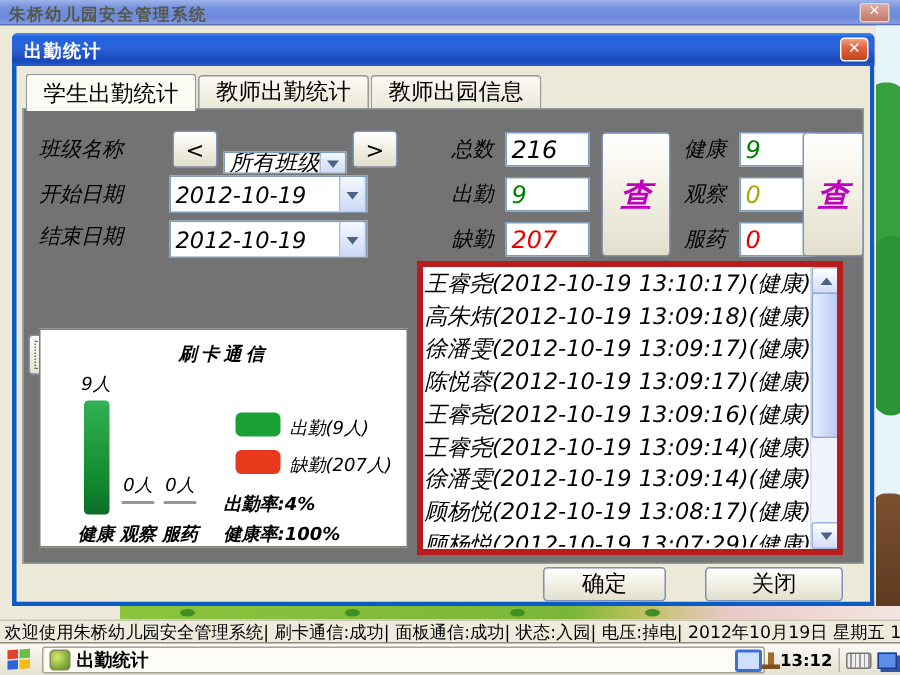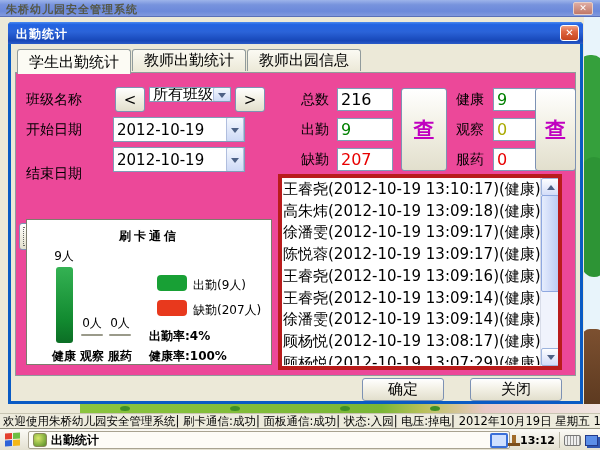--- a/index.html
+++ b/index.html
@@ -30,28 +30,28 @@
   .dialog{left:8px;top:22px;width:575px;height:382px;background:#ECE9D8;
     border:3px solid #0A5BC4;border-top:none;border-radius:4px 4px 0 0;}
   .dlg-titlebar{left:-3px;top:0;width:575px;height:22px;border-radius:4px 4px 0 0;
     background:linear-gradient(180deg,#4a8af0 0%,#2263e2 12%,#2b63d8 45%,#1747b8 85%,#2a5bc8 100%);}
   .dlg-title{left:8px;top:4px;font-size:12px;font-weight:bold;color:#fff;letter-spacing:1px;}
   .dlg-close{right:4px;top:3px;width:19px;height:16px;border:1px solid #fff;border-radius:3px;
     background:linear-gradient(180deg,#f0a183,#df6540 40%,#c7431c);
     color:#fff;font-size:10px;line-height:14px;text-align:center;font-weight:bold;}
 
   
-  .tabs{left:6px;top:27px;height:24px;display:flex;align-items:flex-start;}
+  .tabs{left:6px;top:27px;height:24px;display:flex;align-items:center;}
   .tab{height:21px;line-height:21px;padding:0 11px;font-size:15px;color:#000;
     background:linear-gradient(180deg,#fbfaf3,#ece9d8);
     border:1px solid #919B9C;border-bottom:none;border-radius:3px 3px 0 0;margin-right:1px;}
   .tab.active{height:24px;line-height:24px;background:#FCFBF4;position:relative;z-index:3;}
 
-  .panel{left:4px;top:50px;width:561px;height:304px;background:#ec4899;
-    border:1px solid #919B9C;z-index:2;}
+  .panel{left:4px;top:50px;width:561px;height:304px;background:#737373;
+    border:1px solid #919B9C;z-index:2;font-style:italic;}
 
   .lbl{font-size:14px;color:#000;white-space:nowrap;}
   .textbox{background:#fff;border:1px solid #7F9DB9;font-size:16px;display:flex;
     align-items:center;padding-left:3px;overflow:hidden;white-space:nowrap;}
   .combo{background:#fff;border:1px solid #7F9DB9;font-size:15px;display:flex;
     align-items:center;padding-left:3px;overflow:hidden;white-space:nowrap;}
   .combo .spacer{flex:1;}
   .combo-arrow{width:16px;height:100%;flex:0 0 16px;border:1px solid #b0bede;border-radius:2px;
     background:linear-gradient(180deg,#f4f8fe,#cdd9f6);display:flex;align-items:center;justify-content:center;}
   .combo-arrow::after{content:"";border:4px solid transparent;border-top:5px solid #4d6185;margin-top:5px;}
@@ -145,35 +145,35 @@
   <div class="abs tabs">
     <span class="tab active">学生出勤统计</span>
     <span class="tab">教师出勤统计</span>
     <span class="tab">教师出园信息</span>
   </div>
 
   <div class="abs panel">
 
     <span class="abs lbl" style="left:10px;top:18px">班级名称</span>
     <div class="abs winbtn" style="left:99px;top:14px;width:30px;height:25px">&lt;</div>
-    <div class="abs combo" style="left:133px;top:14px;width:82px;height:15px">
+    <div class="abs combo" style="left:133px;top:28px;width:82px;height:15px">
       <span>所有班级</span>
       <span class="spacer"></span>
       <span class="combo-arrow"></span>
     </div>
     <div class="abs winbtn" style="left:219px;top:14px;width:30px;height:25px">&gt;</div>
 
     <span class="abs lbl" style="left:10px;top:48px">开始日期</span>
     <div class="abs combo" style="left:97px;top:44px;width:132px;height:25px">
       <span>2012-10-19</span>
       <span class="spacer"></span>
       <span class="combo-arrow"></span>
     </div>
 
-    <span class="abs lbl" style="left:10px;top:92px">结束日期</span>
+    <span class="abs lbl" style="left:10px;top:76px">结束日期</span>
     <div class="abs combo" style="left:97px;top:74px;width:132px;height:25px">
       <span>2012-10-19</span>
       <span class="spacer"></span>
       <span class="combo-arrow"></span>
     </div>
 
     <span class="abs lbl" style="left:285px;top:18px">总数</span>
     <div class="abs textbox" style="left: 321px; top: 15px; width: 56px; height: 23px; color: rgb(0, 0, 0);">216</div>
     <span class="abs lbl" style="left:285px;top:48px">出勤</span>
     <div class="abs textbox" style="left: 321px; top: 45px; width: 56px; height: 23px; color: rgb(0, 128, 0);">9</div>

